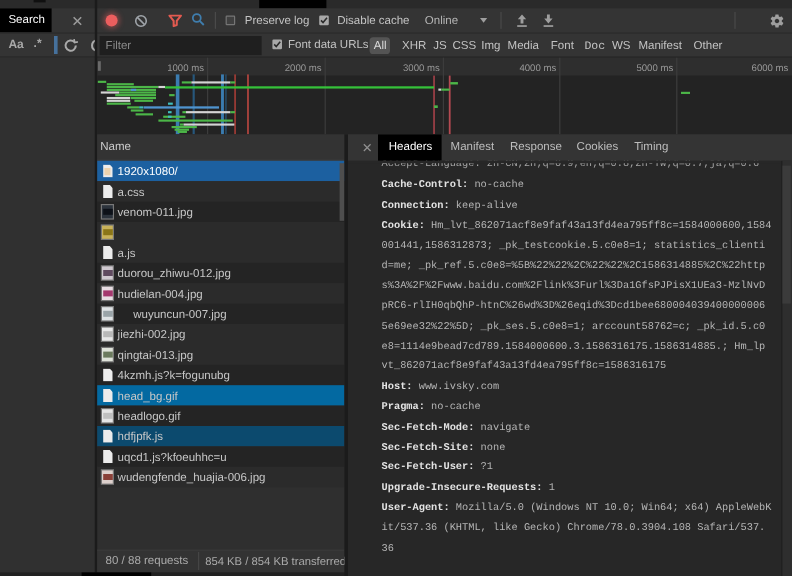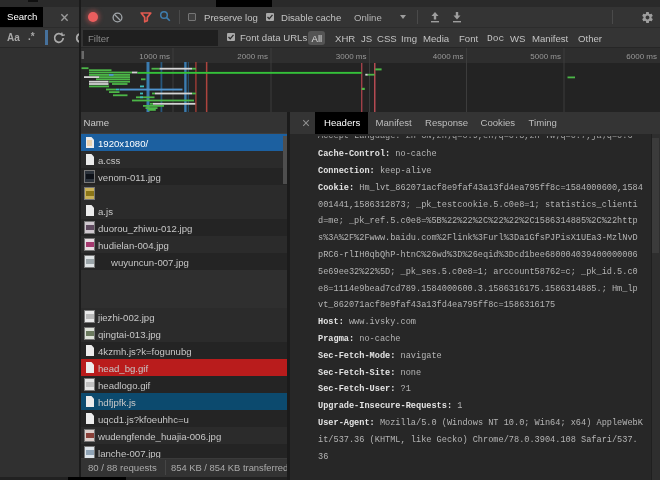--- a/index.html
+++ b/index.html
@@ -229,60 +229,55 @@
       <div style="position:relative;height:17px;background:#2b2b2b;">
         <span style="position:absolute;left:4px;top:3px;width:9px;height:11px;background:#e8dde3;box-shadow:0 0 0 1px #777;"></span>
         <span style="position:absolute;left:4.5px;top:6px;width:8px;height:5px;background:#a4386e;"></span>
         <span style="position:absolute;left:17px;top:3.5px;font-size:9.6px;color:#c7c7c7;white-space:nowrap;">hudielan-004.jpg</span>
       </div>
       <div style="position:relative;height:17px;background:#242424;">
         <span style="position:absolute;left:4px;top:3px;width:9px;height:11px;background:#dfe3e5;box-shadow:0 0 0 1px #777;"></span>
         <span style="position:absolute;left:4.5px;top:6px;width:8px;height:5px;background:#9aa4a8;"></span>
         <span style="position:absolute;left:30px;top:3.5px;font-size:9.6px;color:#c7c7c7;white-space:nowrap;">wuyuncun-007.jpg</span>
       </div>
-      <div style="position:relative;height:17px;background:#2b2b2b;margin-top:38px;">
+      <div style="position:relative;height:17px;background:#2b2b2b;">
         <span style="position:absolute;left:4px;top:3px;width:9px;height:11px;background:#e9e9e9;box-shadow:0 0 0 1px #777;"></span>
         <span style="position:absolute;left:4.5px;top:6px;width:8px;height:5px;background:#b9b9b9;"></span>
         <span style="position:absolute;left:17px;top:3.5px;font-size:9.6px;color:#c7c7c7;white-space:nowrap;">jiezhi-002.jpg</span>
       </div>
       <div style="position:relative;height:17px;background:#2b2b2b;">
         <span style="position:absolute;left:4px;top:3px;width:9px;height:11px;background:#dfe3da;box-shadow:0 0 0 1px #777;"></span>
         <span style="position:absolute;left:4.5px;top:6px;width:8px;height:5px;background:#6b7a5e;"></span>
         <span style="position:absolute;left:17px;top:3.5px;font-size:9.6px;color:#c7c7c7;white-space:nowrap;">qingtai-013.jpg</span>
       </div>
       <div style="position:relative;height:17px;background:#242424;">
         <span style="position:absolute;left:4.5px;top:3px;width:8.5px;height:11px;background:#ececec;clip-path:polygon(0 0,70% 0,100% 26%,100% 100%,0 100%);"></span>
         <span style="position:absolute;left:17px;top:3.5px;font-size:9.6px;color:#c7c7c7;white-space:nowrap;">4kzmh.js?k=fogunubg</span>
       </div>
-      <div style="position:relative;height:17px;background:#b91c1c;">
+      <div style="position:relative;height:17px;background:#0369a1;">
         <span style="position:absolute;left:4.5px;top:3px;width:8.5px;height:11px;background:#ececec;clip-path:polygon(0 0,70% 0,100% 26%,100% 100%,0 100%);"></span>
         <span style="position:absolute;left:17px;top:3.5px;font-size:9.6px;color:#c7c7c7;white-space:nowrap;">head_bg.gif</span>
       </div>
       <div style="position:relative;height:17px;background:#242424;">
         <span style="position:absolute;left:4px;top:3px;width:9px;height:11px;background:#e6e6e6;box-shadow:0 0 0 1px #777;"></span>
         <span style="position:absolute;left:4.5px;top:6px;width:8px;height:5px;background:#c0c0c0;"></span>
         <span style="position:absolute;left:17px;top:3.5px;font-size:9.6px;color:#c7c7c7;white-space:nowrap;">headlogo.gif</span>
       </div>
       <div style="position:relative;height:17px;background:#0c4a6e;">
         <span style="position:absolute;left:4.5px;top:3px;width:8.5px;height:11px;background:#ececec;clip-path:polygon(0 0,70% 0,100% 26%,100% 100%,0 100%);"></span>
         <span style="position:absolute;left:17px;top:3.5px;font-size:9.6px;color:#c7c7c7;white-space:nowrap;">hdfjpfk.js</span>
       </div>
       <div style="position:relative;height:17px;background:#242424;">
         <span style="position:absolute;left:4.5px;top:3px;width:8.5px;height:11px;background:#ececec;clip-path:polygon(0 0,70% 0,100% 26%,100% 100%,0 100%);"></span>
         <span style="position:absolute;left:17px;top:3.5px;font-size:9.6px;color:#c7c7c7;white-space:nowrap;">uqcd1.js?kfoeuhhc=u</span>
       </div>
       <div style="position:relative;height:17px;background:#2b2b2b;">
         <span style="position:absolute;left:4px;top:3px;width:9px;height:11px;background:#ddd0cc;box-shadow:0 0 0 1px #777;"></span>
         <span style="position:absolute;left:4.5px;top:6px;width:8px;height:5px;background:#8a4038;"></span>
         <span style="position:absolute;left:17px;top:3.5px;font-size:9.6px;color:#c7c7c7;white-space:nowrap;">wudengfende_huajia-006.jpg</span>
-      </div>
-      <div style="position:relative;height:17px;background:#242424;">
-        <span style="position:absolute;left:4px;top:3px;width:9px;height:11px;background:#dde4ea;box-shadow:0 0 0 1px #777;"></span>
-        <span style="position:absolute;left:4.5px;top:6px;width:8px;height:5px;background:#8fa3b5;"></span>
-        <span style="position:absolute;left:17px;top:3.5px;font-size:9.6px;color:#c7c7c7;white-space:nowrap;">lanche-007.jpg</span>
       </div>
       <div style="position:absolute;right:0px;top:2px;width:4px;height:48px;background:#4e4e4e;"></div>
     </div>
 
   <div class="abs" style="left:81px;top:458px;width:206px;height:19px;background:#333333;border-top:1px solid #3a3a3a;"></div>
   <div class="t" style="left:88px;top:462px;color:#ababab;">80 / 88 requests</div>
   <div class="abs" style="left:165px;top:460px;width:1px;height:15px;background:#454545;"></div>
   <div class="t" style="left:171px;top:462px;color:#ababab;font-size:9.4px;">854 KB / 854 KB transferred</div>
 
   <div class="abs" style="left:0;top:477px;width:290px;height:3px;background:#212121;"></div>

